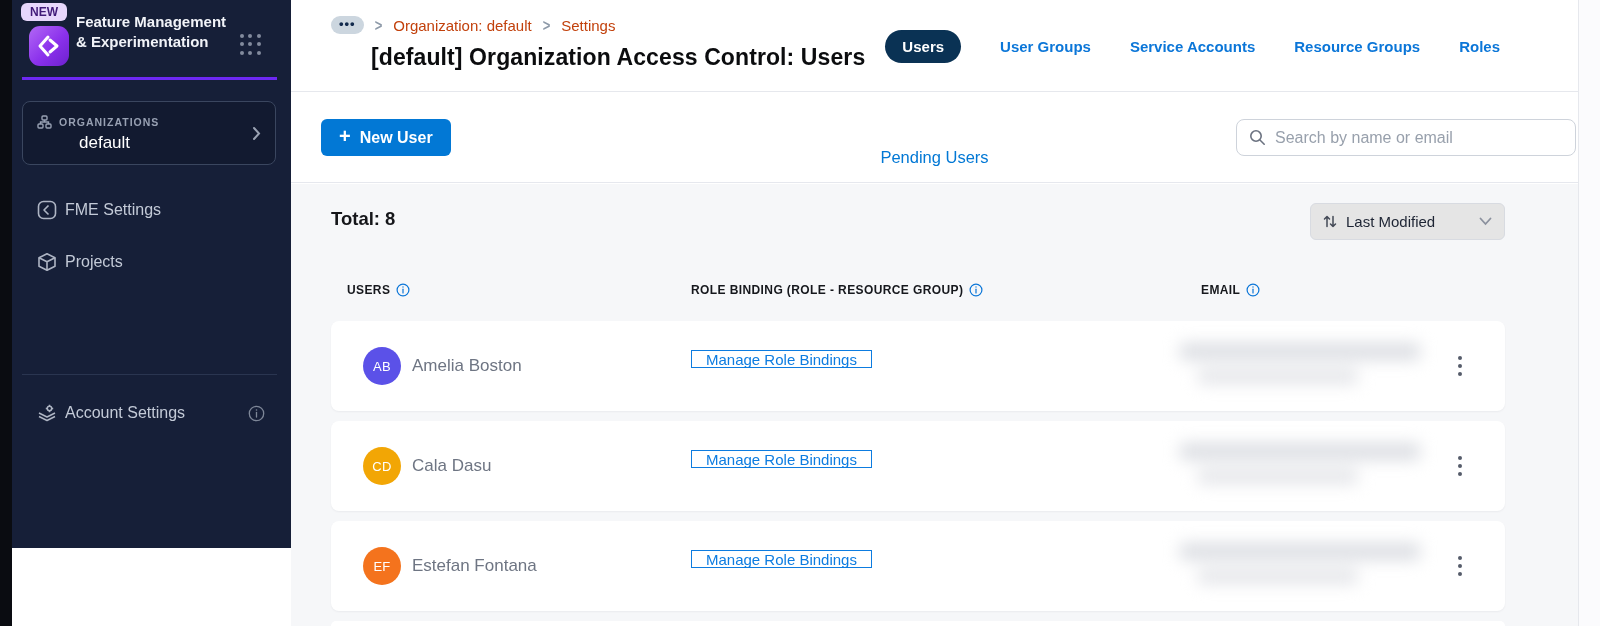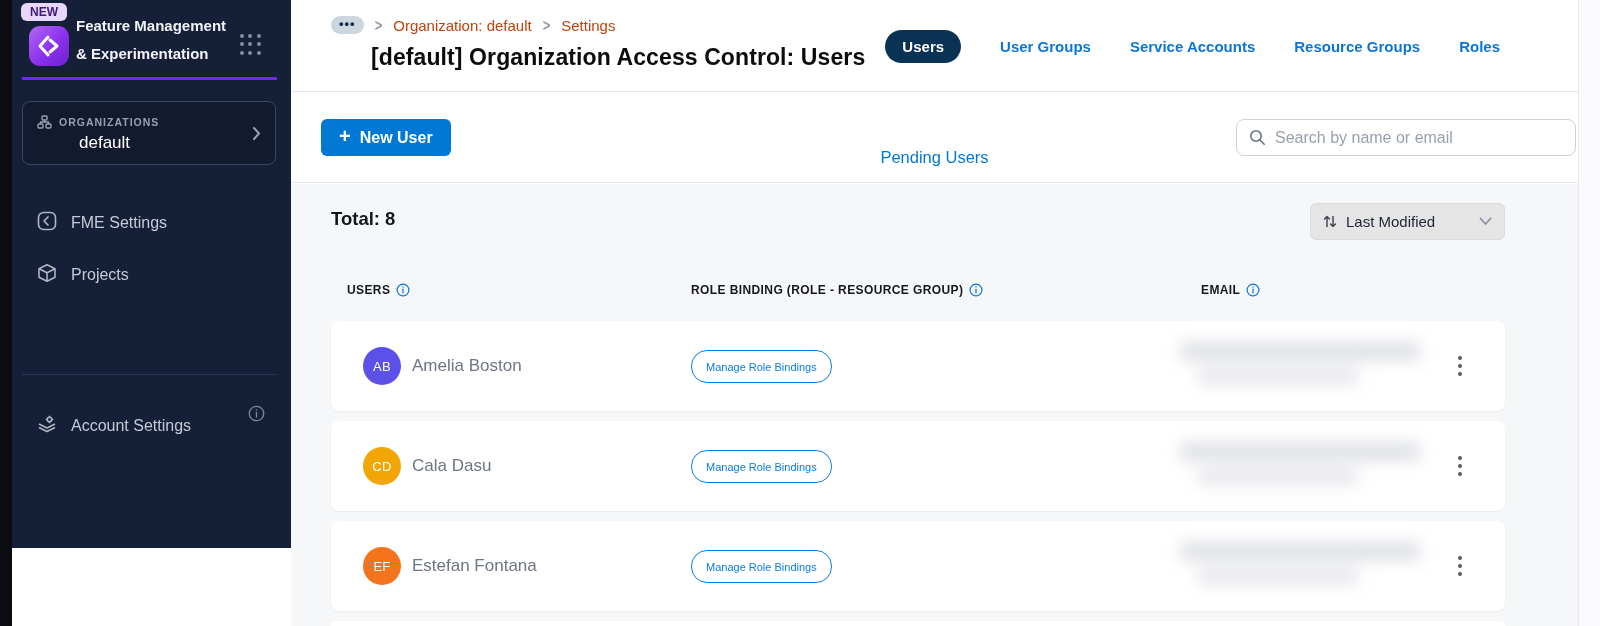--- a/index.html
+++ b/index.html
@@ -9,34 +9,34 @@
   
   .edge-strip { position:absolute; left:0; top:0; width:12px; height:626px; background:#0a0c11; }
 
   
   .sidebar { position:absolute; left:12px; top:0; width:279px; height:548px; background:#161f38; }
   .new-badge { position:absolute; left:9px; top:3px; background:#e7d7fc; color:#401a78; font-size:12px; font-weight:bold;
                padding:2px 9px; border-radius:6px; z-index:3; }
   .app-logo { position:absolute; left:17px; top:26px; width:40px; height:40px; border-radius:11px;
               background:linear-gradient(135deg,#b268f5 0%,#8b31ec 55%,#6d21cf 100%);
               display:flex; align-items:center; justify-content:center; }
-  .app-title { position:absolute; left:64px; top:12px; width:160px; color:#f1f3f8; font-size:15px; font-weight:bold; line-height:28px; }
+  .app-title { position:absolute; left:64px; top:12px; width:160px; color:#f1f3f8; font-size:15px; font-weight:bold; line-height:20px; }
   .grid-icon { position:absolute; left:228px; top:34px; width:22px; height:22px; display:grid;
                grid-template-columns:repeat(3,1fr); gap:3px; }
   .grid-icon span { width:4px; height:4px; border-radius:50%; background:#828b9d; }
   .purple-rule { position:absolute; left:10px; top:77px; width:255px; height:3px; background:#6d28f2; }
 
   .org-box { position:absolute; left:10px; top:101px; width:254px; height:64px; background:#121a30;
              border:1px solid #3a465f; border-radius:8px; }
   .org-label-row { position:absolute; left:14px; top:13px; display:flex; align-items:center; gap:7px; }
   .org-label { color:#98a1b3; font-size:10.5px; font-weight:bold; letter-spacing:1px; }
   .org-value { position:absolute; left:14px; top:31px; color:#ffffff; font-size:17px;margin-left:42px; }
   .org-chevron { position:absolute; right:14px; top:24px; }
 
-  .side-item { position:absolute; left:10px; width:254px; height:44px; display:flex; align-items:flex-end; gap:13px;
+  .side-item { position:absolute; left:10px; width:254px; height:44px; display:flex; align-items:center; gap:7px;
                padding-left:14px; color:#c3cad7; font-size:16px; border-radius:6px; }
   .side-item.active { background:#1f3150; color:#47b2ea; font-weight:bold; }
   .side-item .itm-icon { width:22px; height:22px; flex:0 0 22px; display:flex; align-items:center; justify-content:center; }
   .side-divider { position:absolute; left:10px; top:374px; width:255px; height:1px; background:#2a3550; }
   .side-info { position:absolute; left:236px; top:405px; }
 
   
   .right-gutter { position:absolute; right:0; top:0; width:22px; height:626px; background:#fbfbfd; border-left:1px solid #e6e8ed; }
 
   
@@ -77,22 +77,22 @@
   .col-head { position:absolute; display:flex; align-items:center; gap:6px; font-size:12px; font-weight:bold;
               color:#16181d; letter-spacing:.4px; white-space:nowrap; }
   .col-users { left:16px; } .col-role { left:360px;text-align:right; } .col-email { left:870px; }
 
   .rows { position:absolute; top:137px; left:40px; right:73px; }
   .row-card { position:relative; height:90px; background:#fff; border-radius:8px; margin-bottom:10px;
               box-shadow:0 1px 2px rgba(16,24,40,.05); }
   .avatar { position:absolute; left:32px; top:26px; width:38px; height:38px; border-radius:50%; color:#fff;
             font-size:13px; font-weight:normal; display:flex; align-items:center; justify-content:center; letter-spacing:.3px; }
   .user-name { position:absolute; left:81px; top:35px; font-size:17px; color:#6e7583; }
-  .manage-btn { position:absolute; left:360px; top:29px; height:33px; background:#fff; border:1.5px solid #0d7ce0;
-                border-radius:16px; color:#0d7ce0; font-family:inherit; font-size:11px; font-weight:500;
+  .manage-btn { position:absolute; left:360px; top:29px; height:18px; background:#fff; border:1.5px solid #0d7ce0;
+                border-radius:0; color:#0d7ce0; font-family:inherit; font-size:15px; font-weight:500;
                 padding:0 14px; display:flex; align-items:center; cursor:pointer; }
   .email-blur { position:absolute; left:849px; top:18px; width:250px; height:56px; filter:blur(8px); }
   .email-blur .b1 { position:absolute; left:0; top:4px; width:240px; height:17px; background:#dcdee3; border-radius:4px; }
   .email-blur .b2 { position:absolute; left:18px; top:30px; width:160px; height:15px; background:#e4e5e9; border-radius:4px; }
   .kebab { position:absolute; left:1117px; top:26px; width:24px; height:38px; display:flex; flex-direction:column;
            align-items:center; justify-content:center; gap:4px; cursor:pointer; background:none; border:none; }
   .kebab span { width:4px; height:4px; border-radius:50%; background:#555b6a; }
   .next-row-sliver { position:absolute; left:40px; right:73px; bottom:0; height:5px; background:#fff; border-radius:8px 8px 0 0; }
 
   svg { display:block; }

